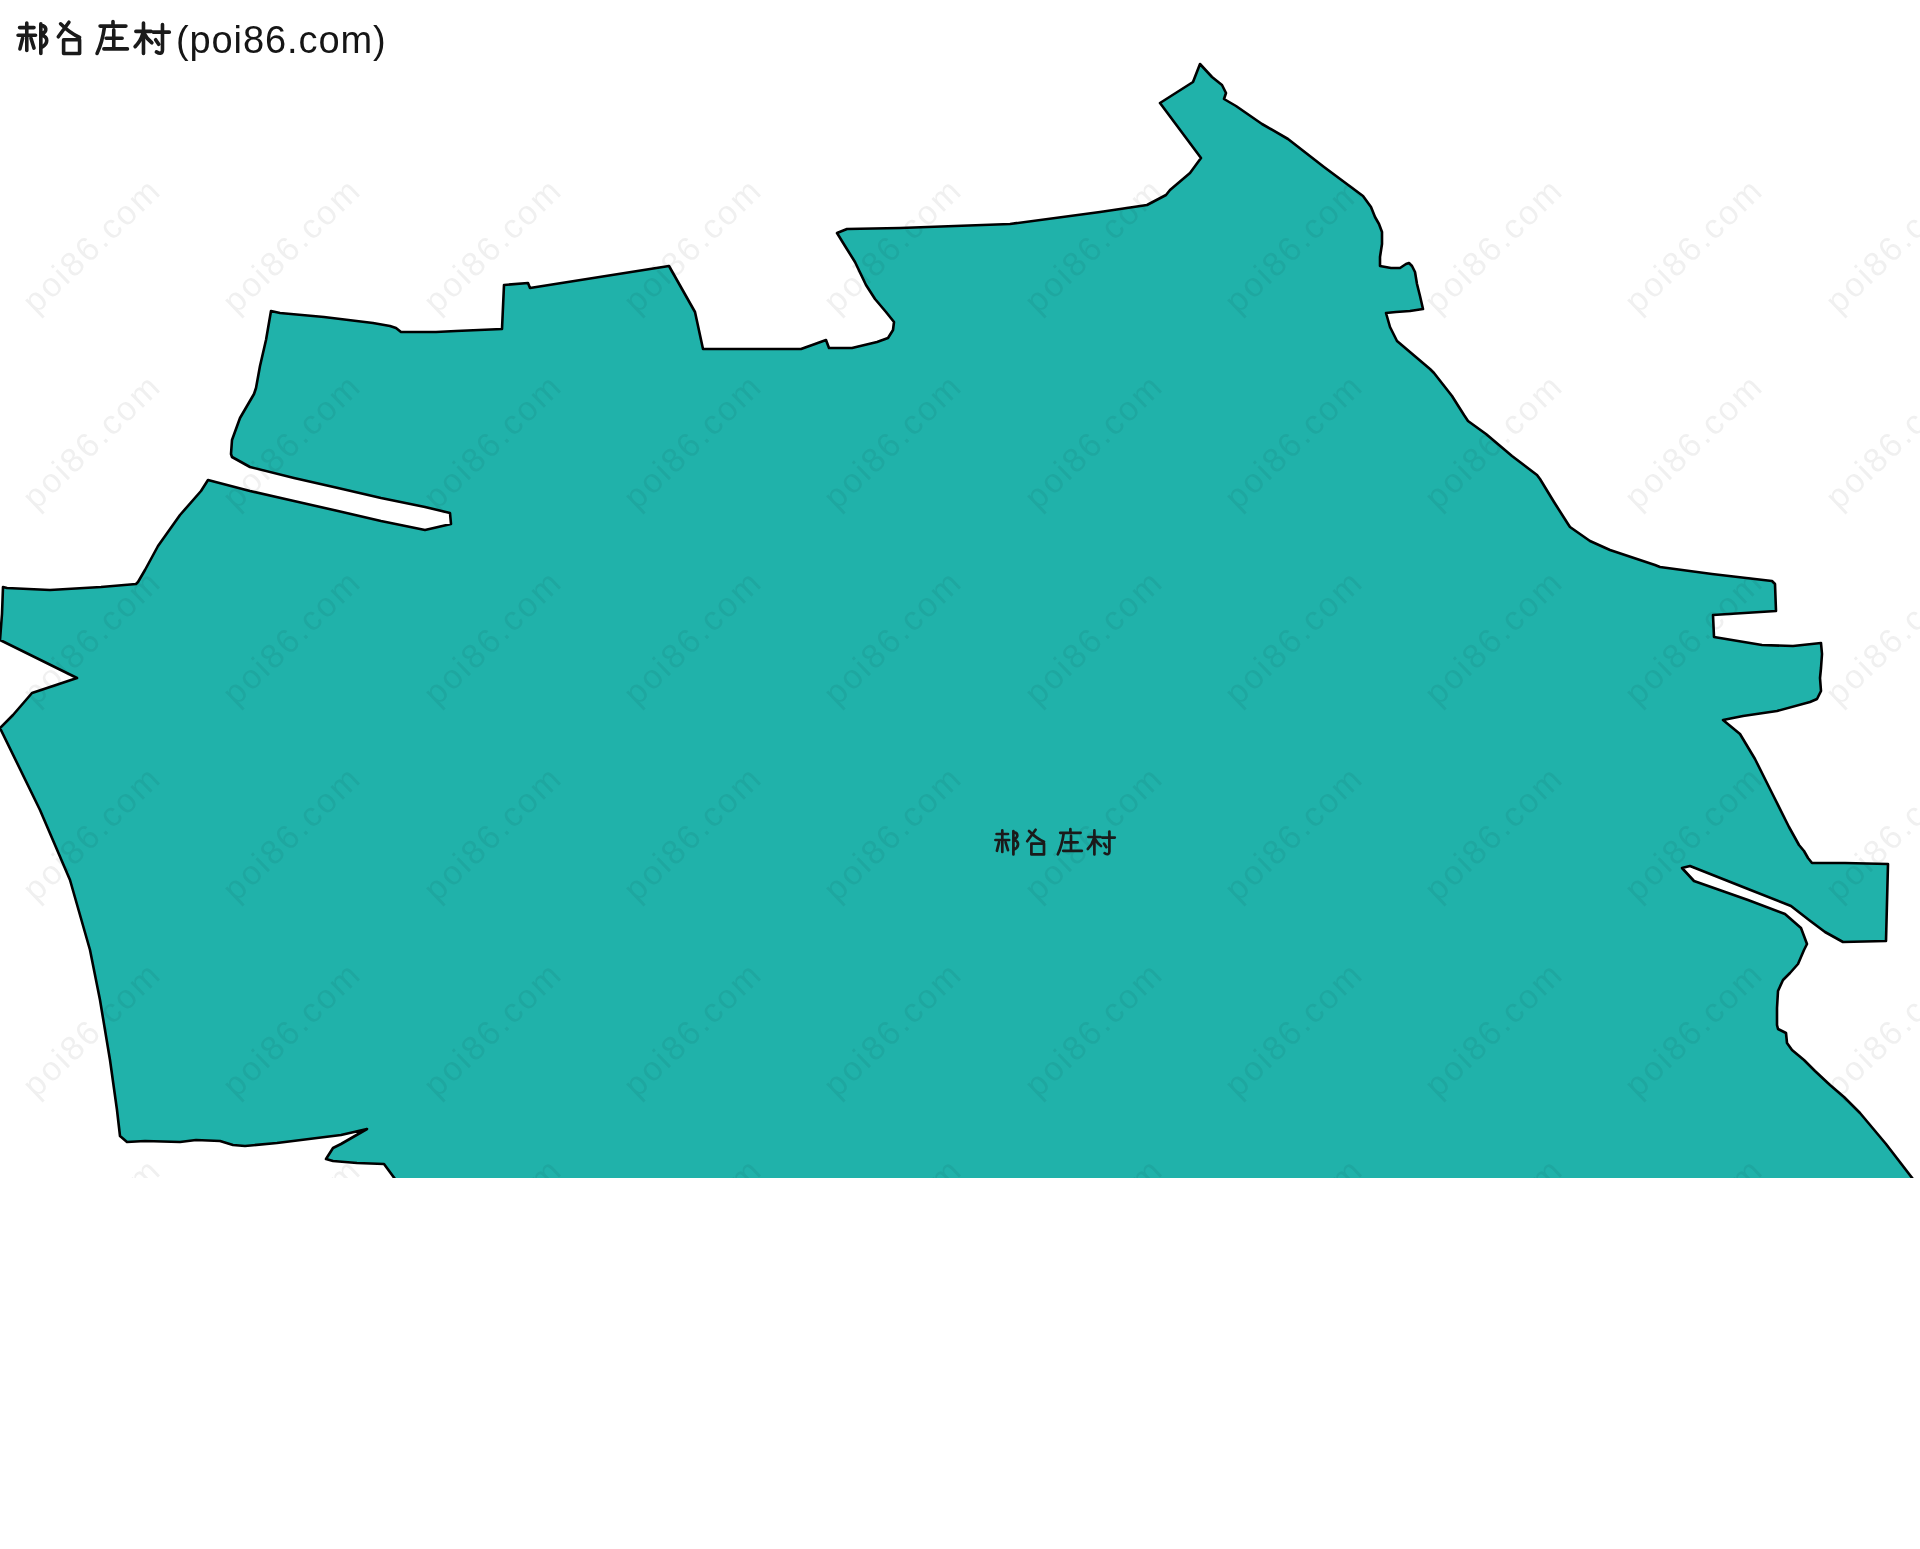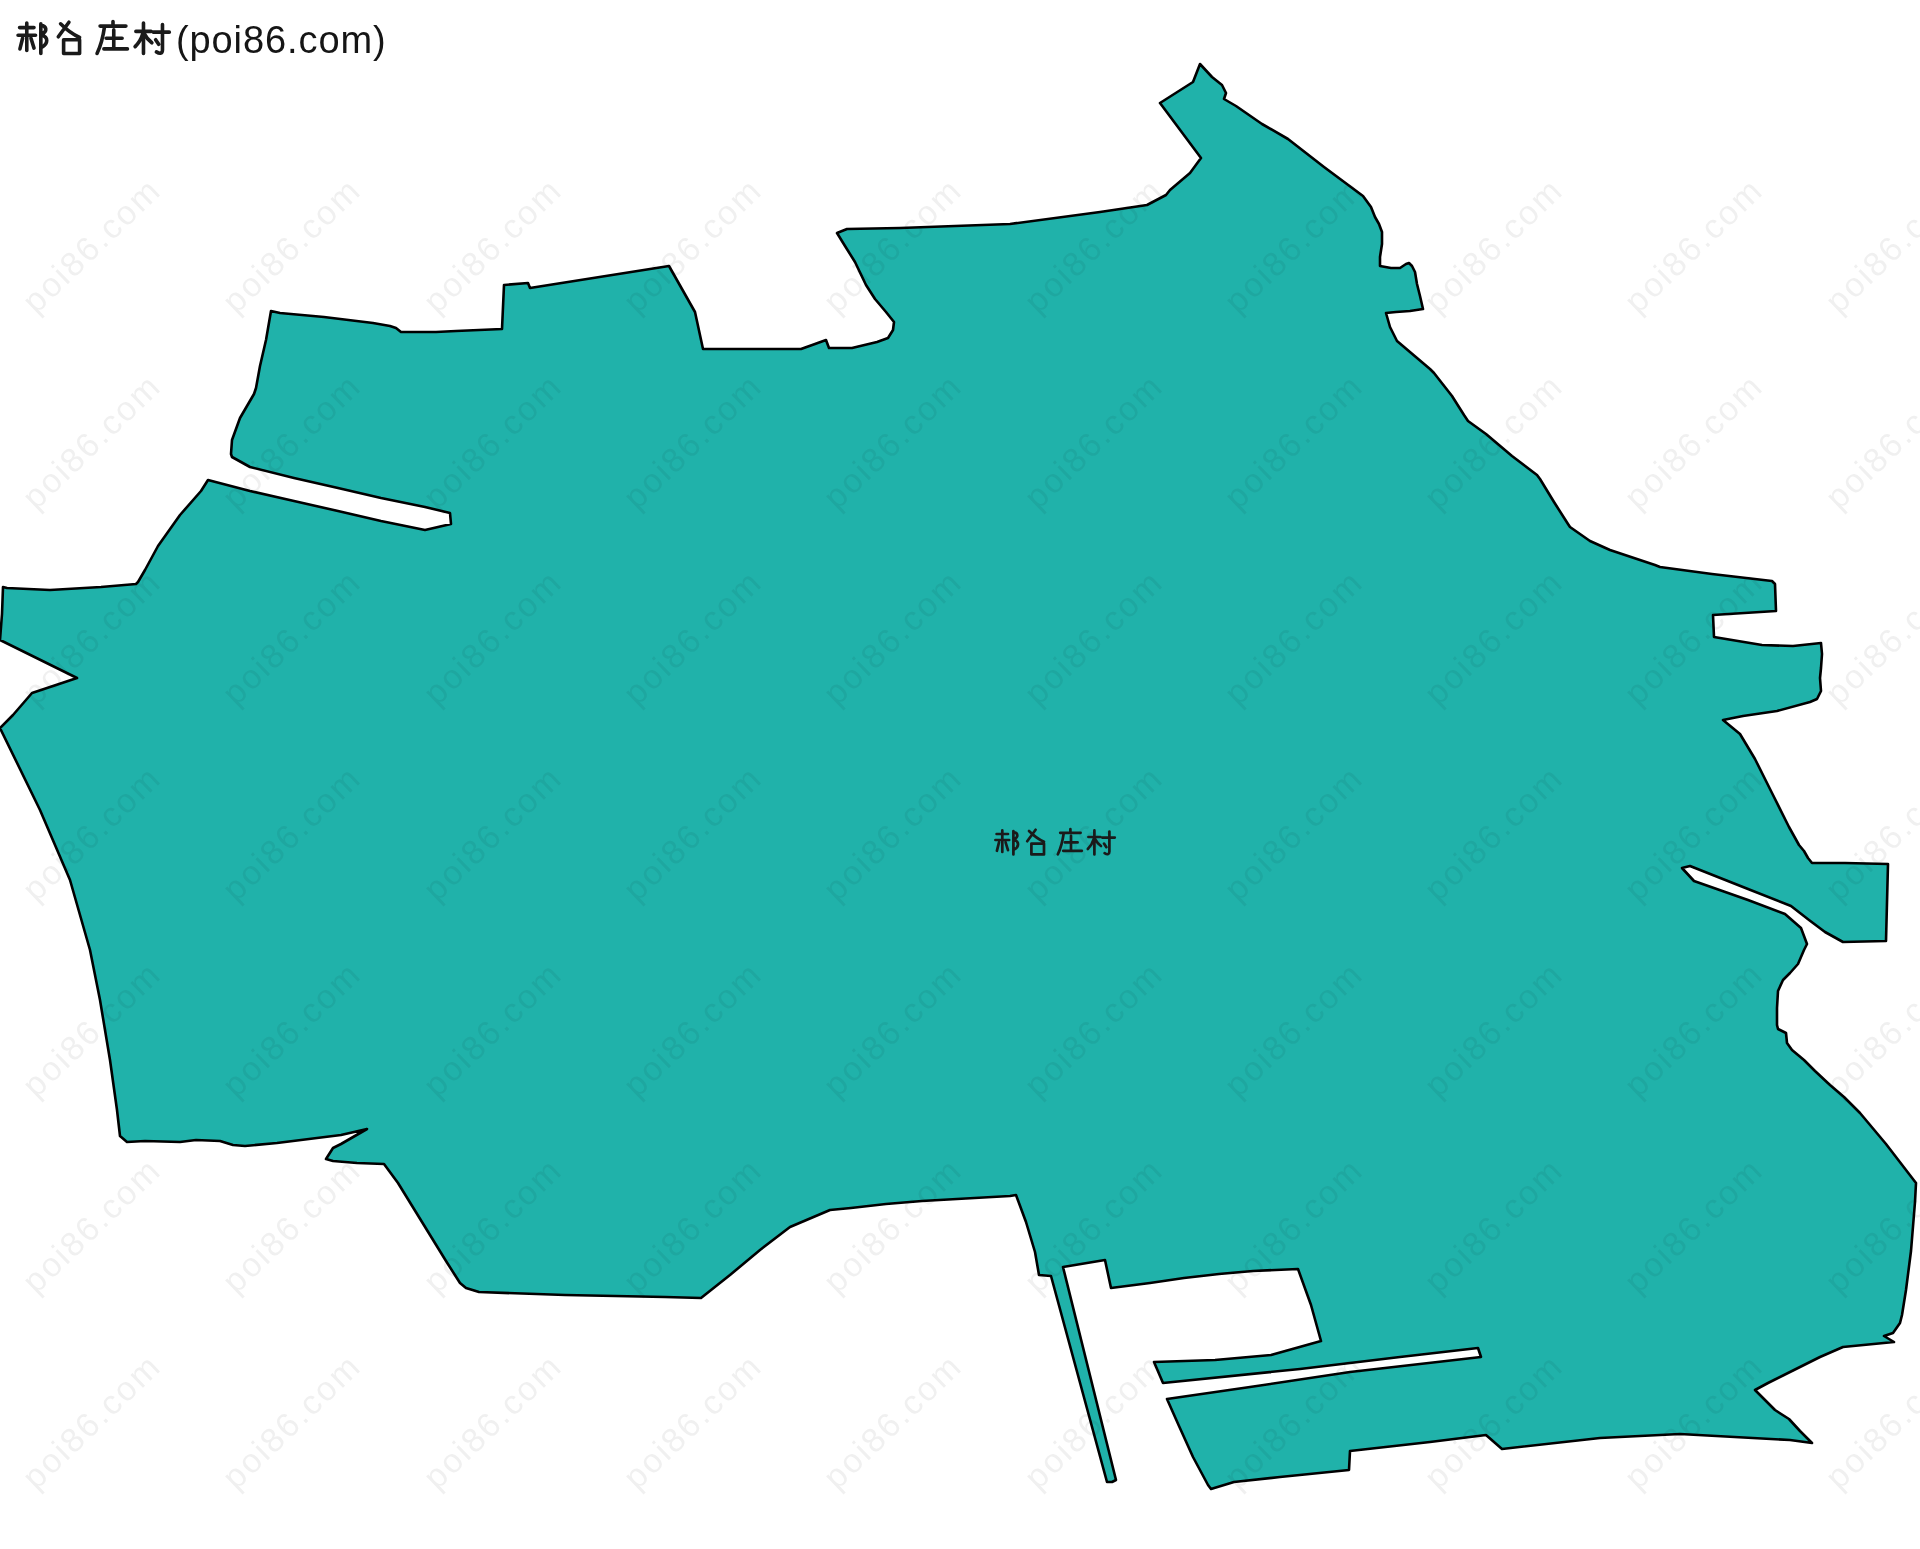--- a/index.html
+++ b/index.html
@@ -1,16 +1,16 @@
 <!DOCTYPE html>
 <html><head>
 <meta charset="utf-8">
 <style>
 html,body{margin:0;padding:0;background:#fff;}
-.page{position:relative;width:1920px;height:1549px;overflow:hidden;font-family:"Liberation Sans",sans-serif;}
+.page{position:relative;width:1920px;height:1178px;overflow:hidden;font-family:"Liberation Sans",sans-serif;}
 </style>
 </head>
 <body>
 
 <div class="page">
 <svg width="1920" height="1549" viewBox="0 0 1920 1549" xmlns="http://www.w3.org/2000/svg">
 <defs>
 
 <g id="wm">
           <text x="0" y="0" font-family="Liberation Sans, sans-serif" font-size="34" letter-spacing="2.2" fill="#000">poi86.com</text>

